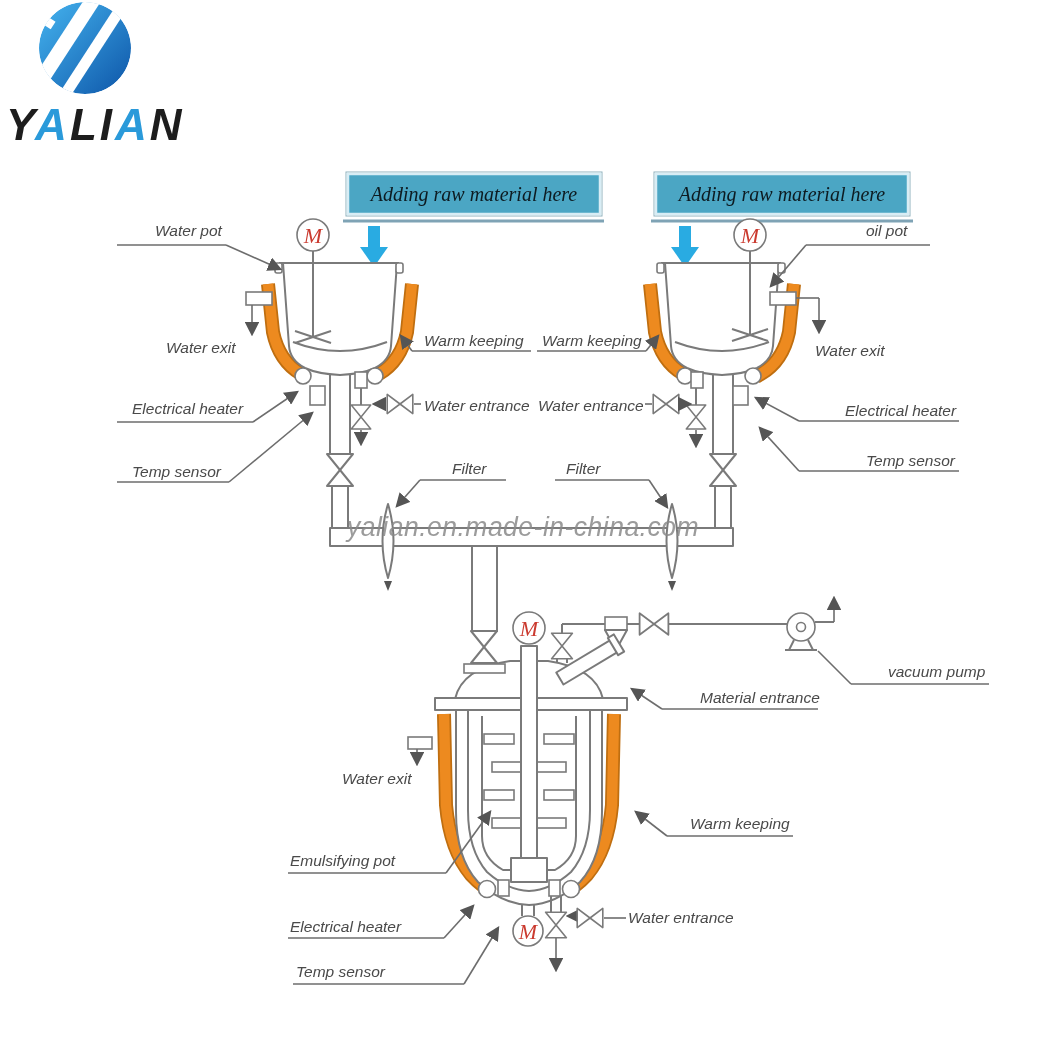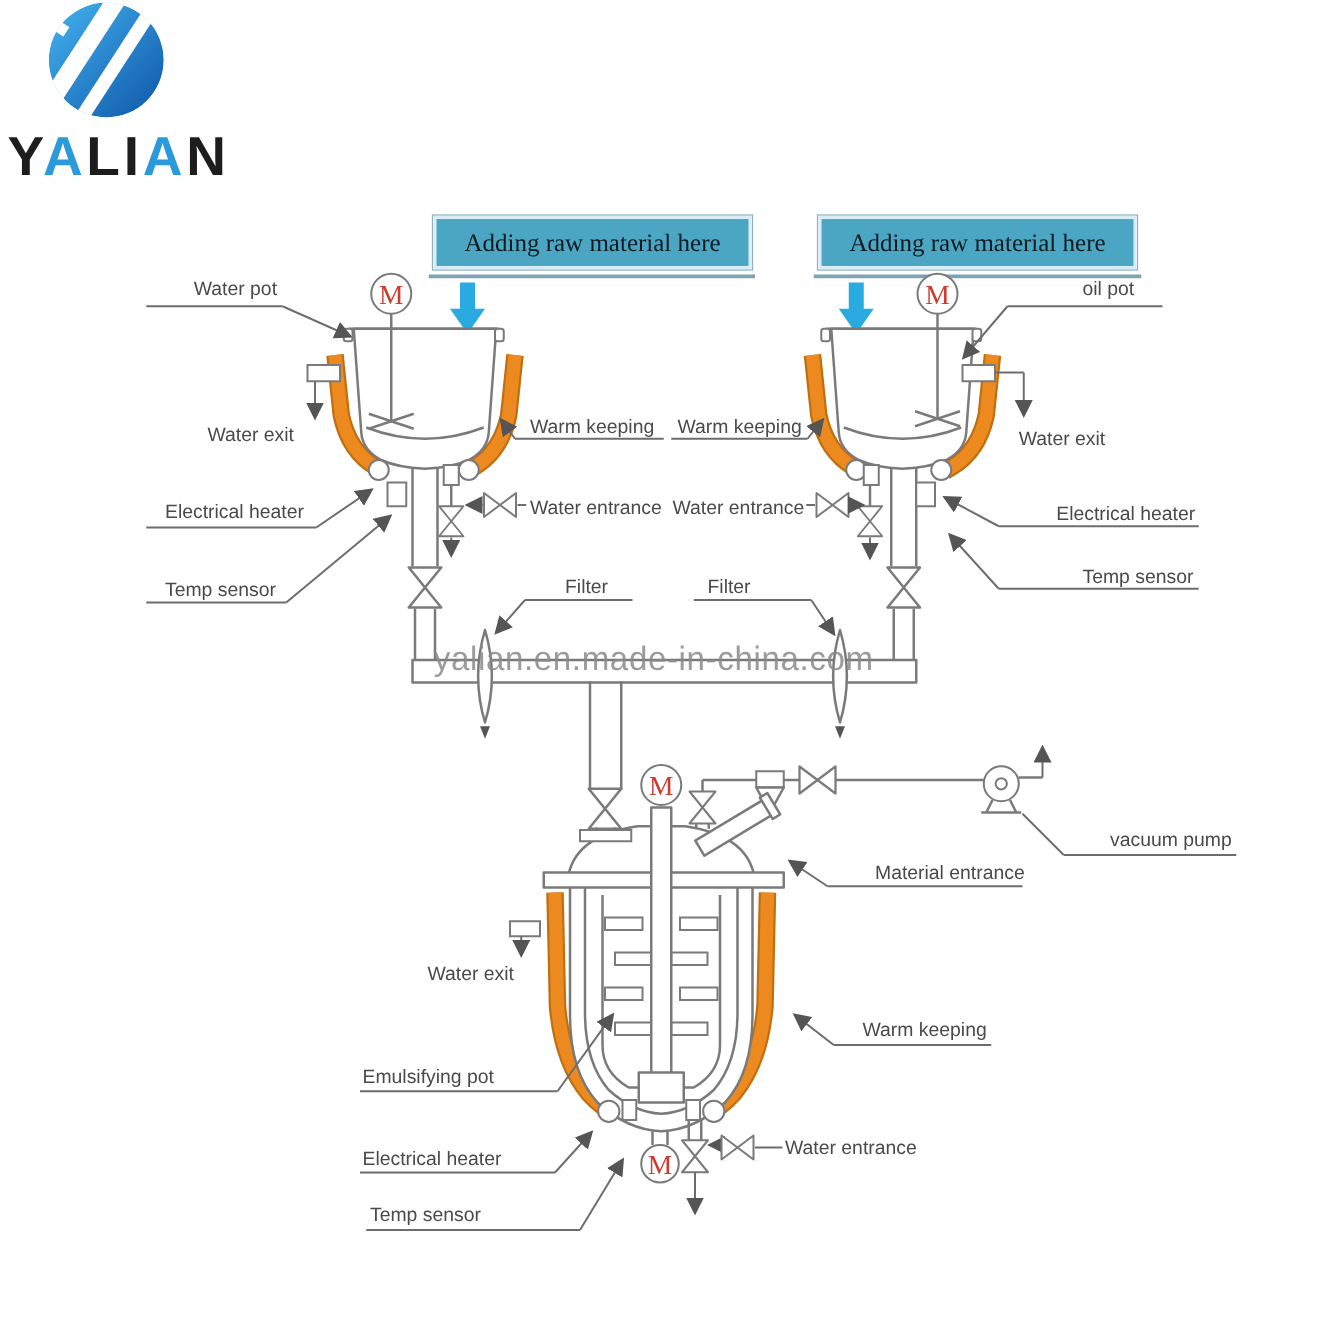--- a/index.html
+++ b/index.html
@@ -1,17 +1,17 @@
 <!DOCTYPE html>
 <html><head>
 <meta charset="utf-8">
 <style>
   html,body{margin:0;padding:0;background:#fff;}
   #stage{position:relative;width:1060px;height:1060px;background:#fff;overflow:hidden;
-         font-family:"Liberation Sans",sans-serif;}
+         font-family:"Liberation Sans",sans-serif;font-style:italic;}
   svg{position:absolute;top:0;left:0;}
   .s  {stroke:#7a7a7a;stroke-width:2;fill:none;stroke-linejoin:round;}
   .sf {stroke:#7a7a7a;stroke-width:2;fill:#fff;stroke-linejoin:round;}
   .sft{stroke:#7a7a7a;stroke-width:1.6;fill:#fff;}
   .lead{stroke:#6d6d6d;stroke-width:1.6;fill:none;}
   .ul {stroke:#6d6d6d;stroke-width:1.7;}
   .lbl{font-family:"Liberation Sans",sans-serif;font-size:15.5px;fill:#4a4a4a;}
   .jkE{stroke:#bf6e10;stroke-width:14;fill:none;stroke-linecap:butt;}
   .jk {stroke:#ED8A1F;stroke-width:10.5;fill:none;stroke-linecap:butt;}
   .mred{font-family:"Liberation Serif",serif;font-size:22px;fill:#cb3b30;text-anchor:middle;}

